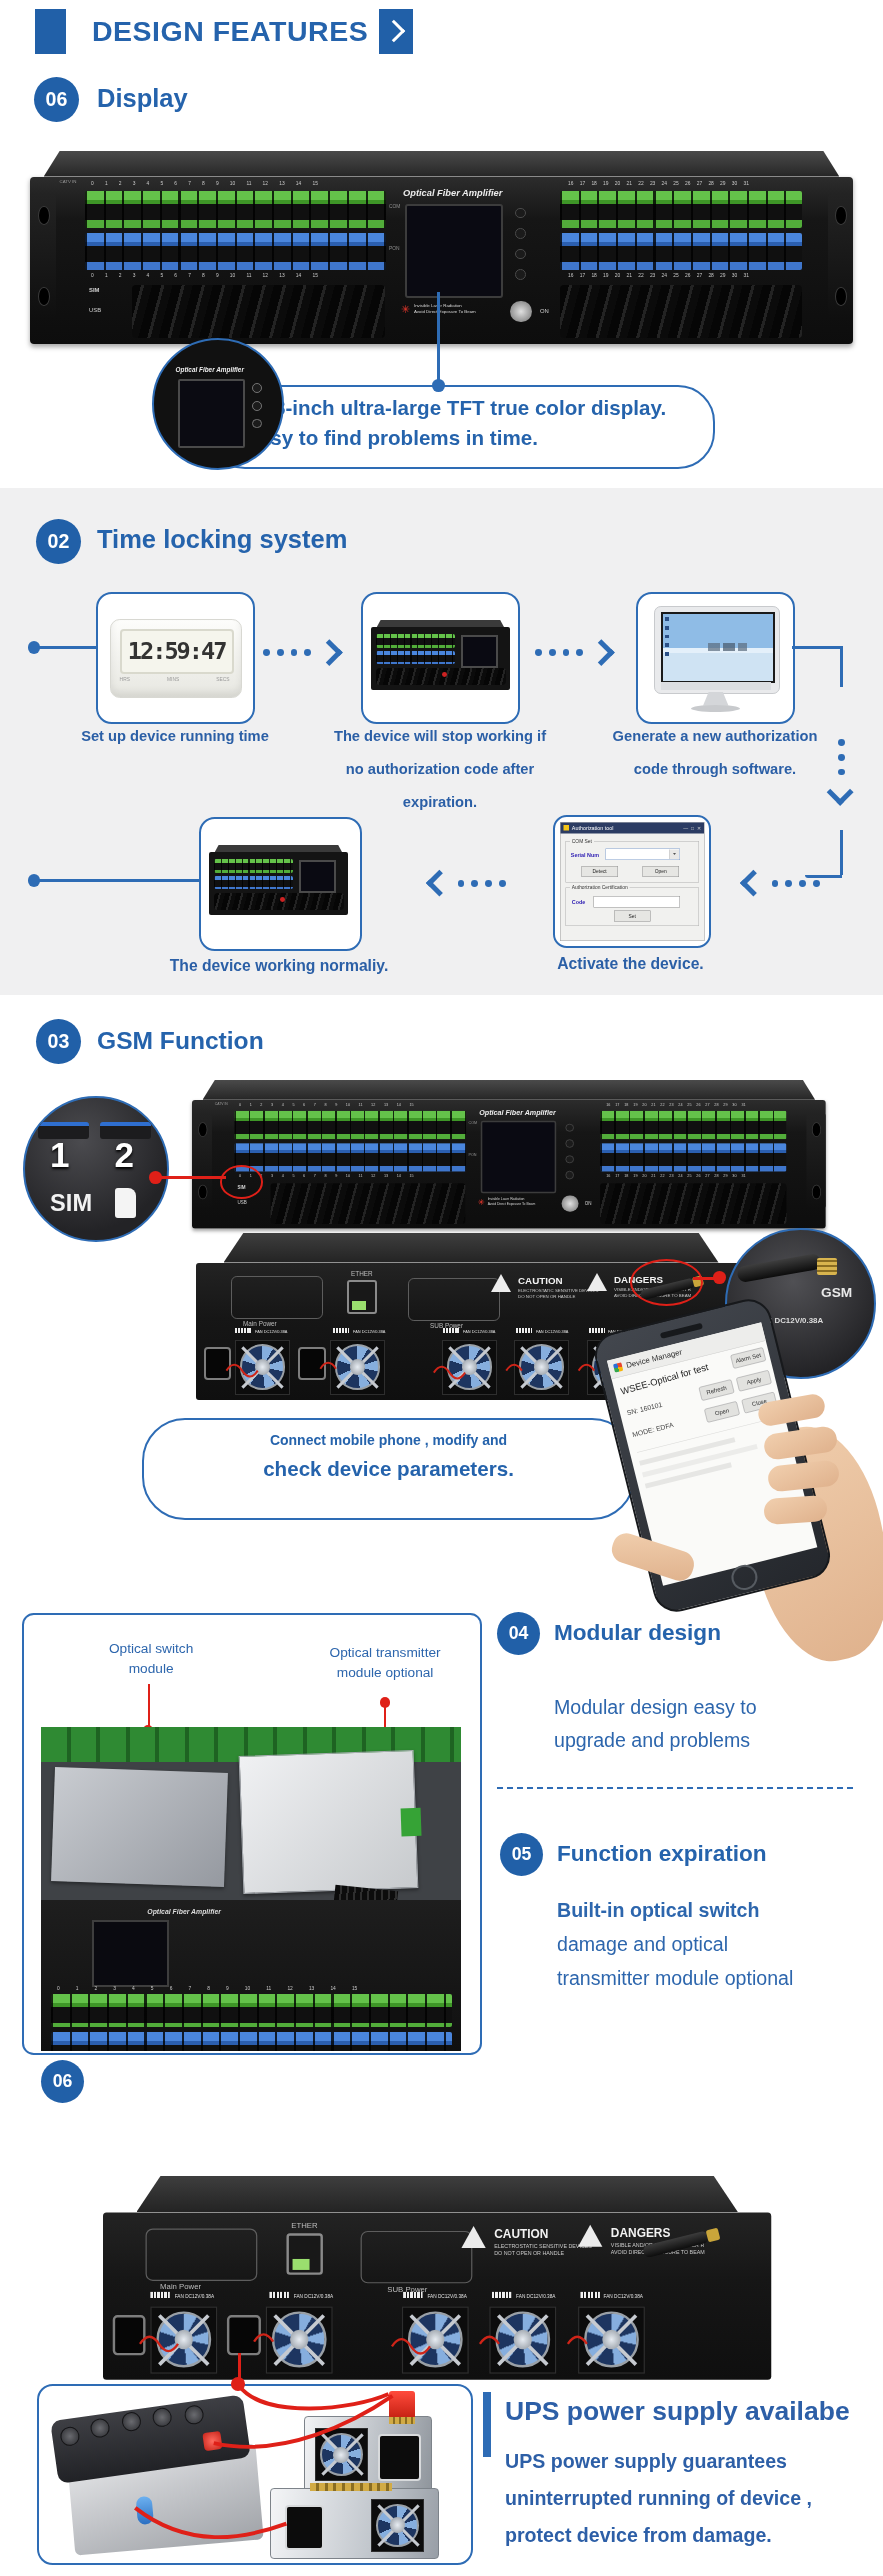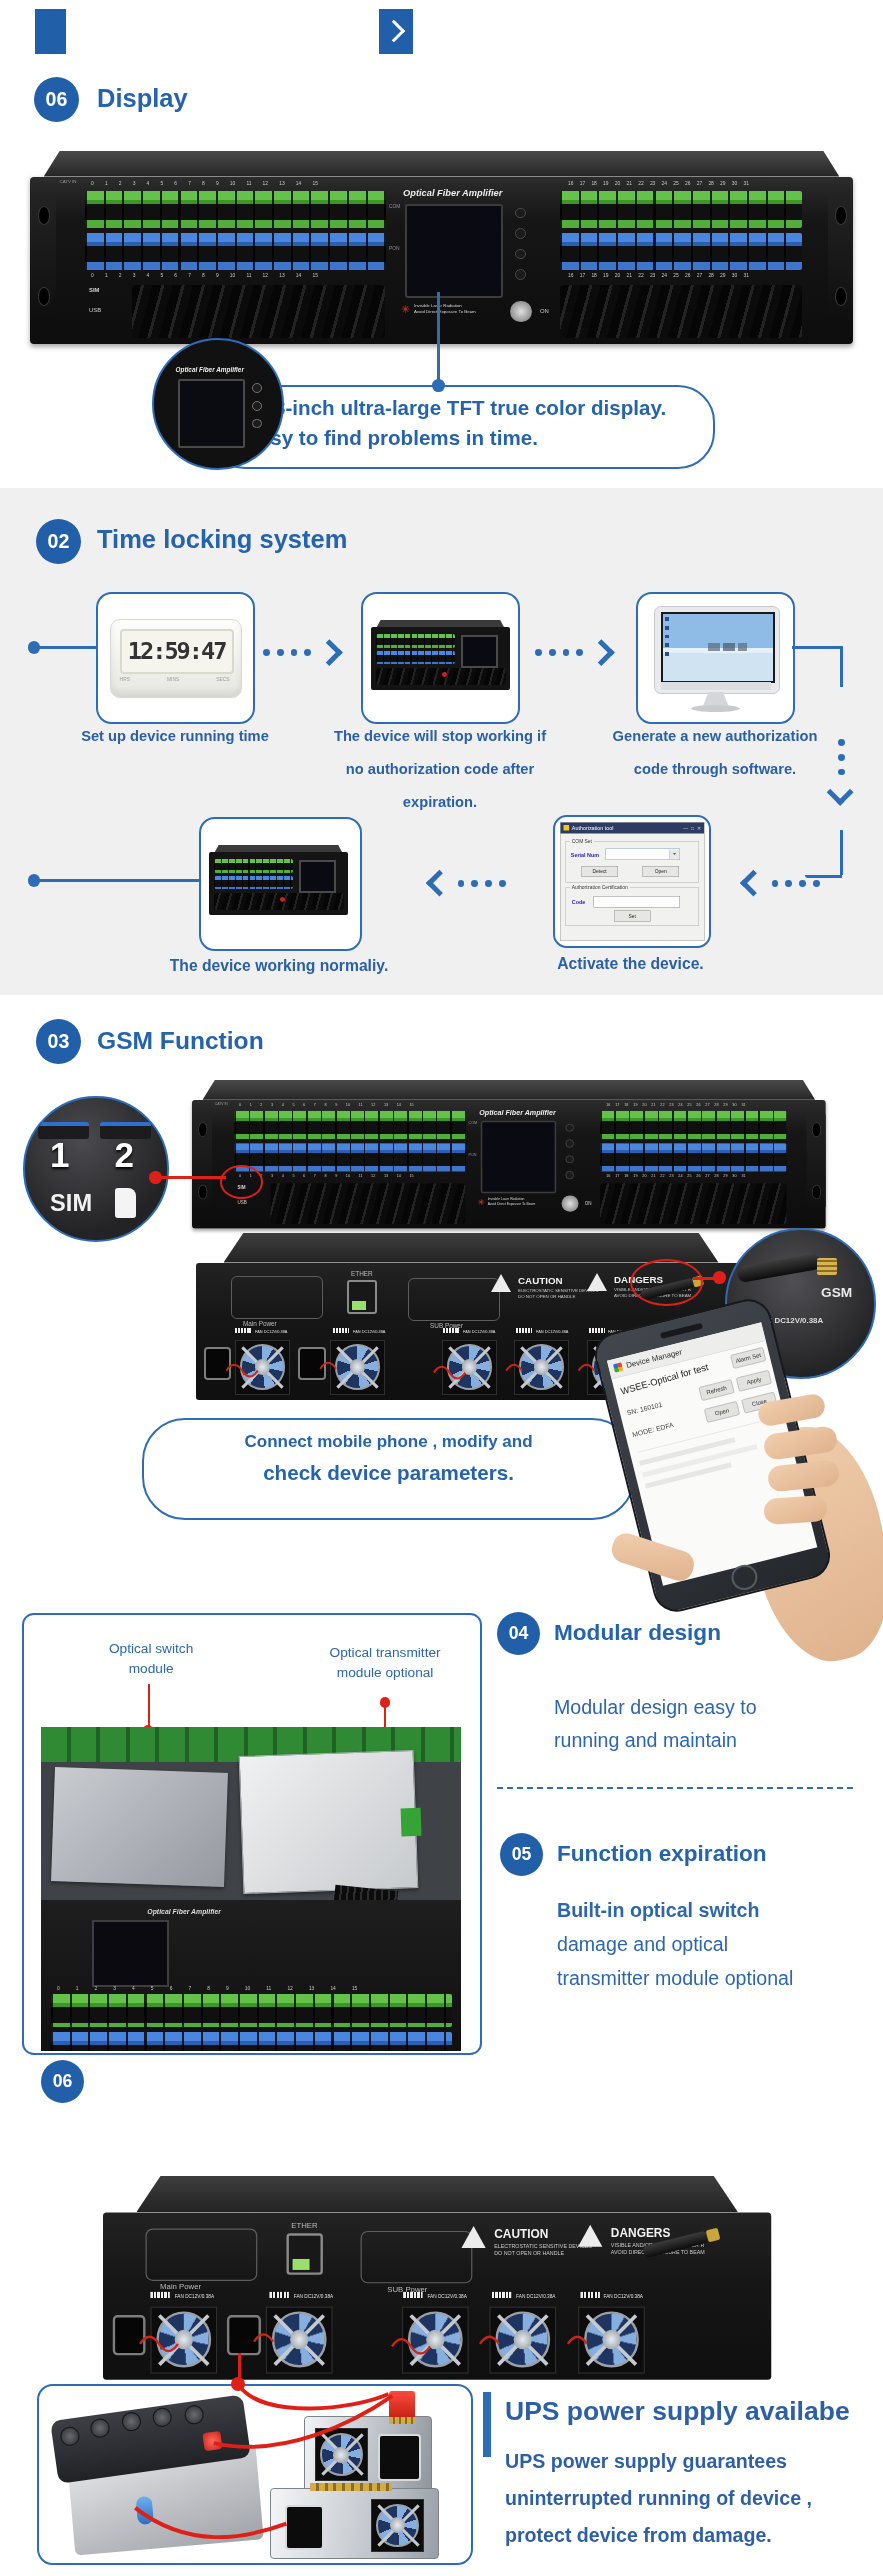--- a/index.html
+++ b/index.html
@@ -75,20 +75,21 @@
   .grp-lg{position:absolute;top:-6.9px;left:7.9px;background:#f1f1ef;padding:0 3.9px;font-size:9.8px;color:#333;white-space:nowrap;}
 </style>
 </head>
 <body>
 
 <div id="canvas">
 
   <div class="abs" style="left:0;top:488px;width:884px;height:507px;background:#f0f0f1;"></div>
 
   <div class="abs" style="left:35px;top:8.8px;width:31px;height:45px;background:#2160a8;"></div>
+  <div class="abs sec-title" style="left:92px;top:14.7px;font-size:28.5px;letter-spacing:0.5px;">DESIGN FEATURES</div>
   <div class="abs" style="left:379px;top:8.8px;width:34px;height:45px;background:#2160a8;display:flex;align-items:center;justify-content:center;">
     <span style="width:12.8px;height:12.8px;border-top:3.9px solid #fff;border-right:3.9px solid #fff;transform:rotate(45deg);display:inline-block;margin-right:3.9px;"></span>
   </div>
 
   <div class="badge" style="left:34px;top:77px;">06</div>
   <div class="sec-title" style="left:97px;top:84px;font-size:25.5px;">Display</div>
 
   <div class="abs" style="left:30px;top:151px;width:823px;height:192px;">
     <div class="device" id="devcore">
       <div class="d-top"></div>
@@ -463,21 +464,21 @@
     </div>
     <div style="position:absolute;left:79px;bottom:4.9px;width:21.6px;height:21.6px;border:2px solid #565b61;border-radius:50%;"></div>
   </div>
   <div class="skin" style="left:758px;top:1398px;width:67px;height:23.6px;transform:rotate(-10deg);z-index:3;"></div>
   <div class="skin" style="left:764px;top:1430px;width:73px;height:25.5px;transform:rotate(-8deg);z-index:3;"></div>
   <div class="skin" style="left:768px;top:1463px;width:71px;height:25.5px;transform:rotate(-6deg);z-index:3;"></div>
   <div class="skin" style="left:764px;top:1497px;width:63px;height:25.5px;transform:rotate(-4deg);z-index:3;"></div>
   <div class="skin" style="left:611px;top:1542px;width:84px;height:29.5px;transform:rotate(18deg);z-index:3;"></div>
 
   <div class="bubble" style="left:142px;top:1418px;width:489px;height:86px;padding-top:11.8px;border-radius:43px;">
-    <div style="font-size:17px;">Connect mobile phone , modify and</div>
+    <div style="font-size:14px;">Connect mobile phone , modify and</div>
     <div style="font-size:20.6px;margin-top:8.8px;">check device parameters.</div>
   </div>
 
   <div class="abs" style="left:21.6px;top:1613px;width:456px;height:438px;border:2.9px solid #2e6cb5;border-radius:11.8px;background:#fff;overflow:hidden;">
     <div style="position:absolute;left:54px;top:23.6px;width:147px;text-align:center;font-size:13.7px;line-height:20.6px;color:#2d66ad;">
       <span style="display:block;">Optical switch</span>
       <span style="display:block;">module</span>
     </div>
     <div style="position:absolute;left:283px;top:27.5px;width:157px;text-align:center;font-size:13.7px;line-height:20.6px;color:#2d66ad;">
       <span style="display:block;">Optical transmitter</span>
@@ -506,21 +507,21 @@
         <div class="rgreen" style="left:9.8px;top:94px;width:401px;height:33px;"></div>
         <div class="rblue" style="left:9.8px;top:132px;width:401px;height:19.6px;"></div>
       </div>
     </div>
   </div>
 
   <div class="badge" style="left:497px;top:1612px;width:43px;height:43px;font-size:17.7px;">04</div>
   <div class="sec-title" style="left:554px;top:1620px;font-size:22.6px;">Modular design</div>
   <div class="abs" style="left:554px;top:1691px;font-size:19.6px;line-height:33px;color:#2d66ad;">
     <span style="display:block;">Modular design easy to</span>
-    <span style="display:block;">running and maintain</span>
+    <span style="display:block;">upgrade and problems</span>
   </div>
   <div class="abs" style="left:497px;top:1787px;width:356px;height:0;border-top:2.9px dashed #2e6cb5;"></div>
   <div class="badge" style="left:500px;top:1833px;width:43px;height:43px;font-size:17.7px;">05</div>
   <div class="sec-title" style="left:557px;top:1841px;font-size:22.6px;">Function expiration</div>
   <div class="abs" style="left:557px;top:1893px;font-size:19.6px;line-height:34px;color:#2d66ad;">
     <span style="display:block;font-weight:bold;">Built-in optical switch</span>
     <span style="display:block;">damage and optical</span>
     <span style="display:block;">transmitter module optional</span>
   </div>
 

